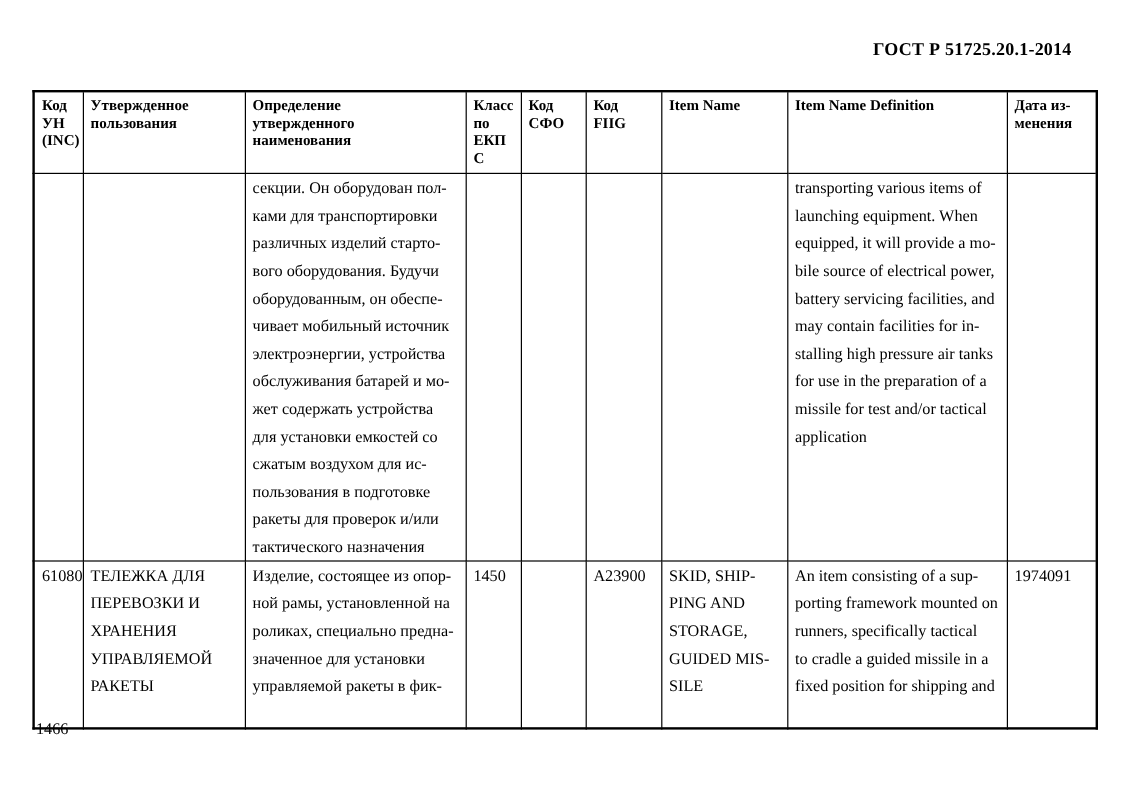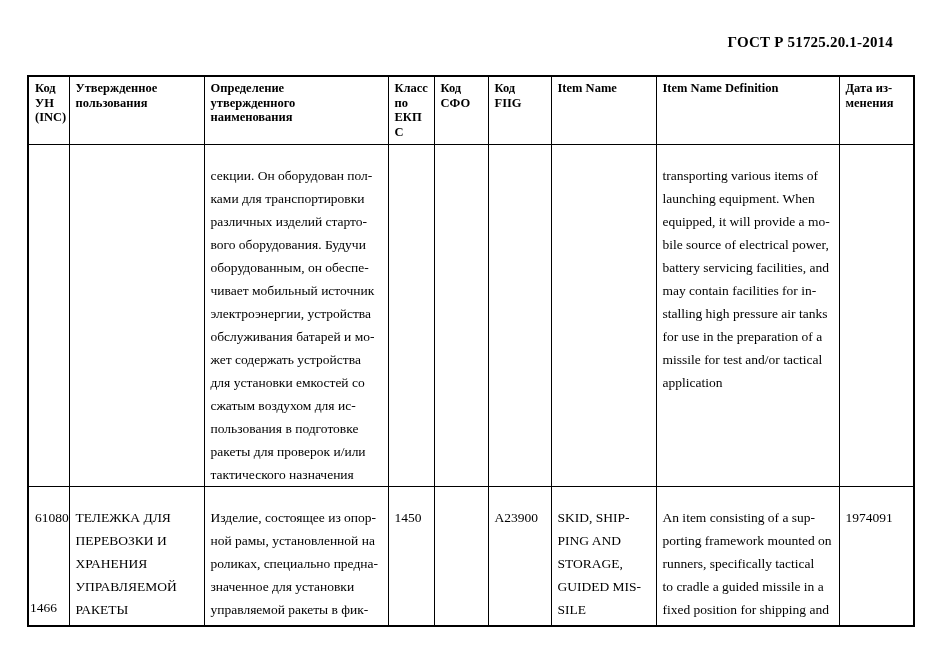--- a/index.html
+++ b/index.html
@@ -43,21 +43,21 @@
   }
   table.gost-table th {
     font-weight: bold;
     font-size: 12.5px;
     line-height: 14.5px;
     padding: 4px 5px 2px 6px;
   }
   table.gost-table td {
     font-size: 13.5px;
     line-height: 23px;
-    padding: 19px 5px 0 6px;
+    padding: 0 5px 0 6px;
   }
   tr.hdr-row  { height: 68px; margin-top: 20px; }
   tr.body-row-1 { height: 323px; }
   tr.body-row-2 { height: 140px; }
   .page-number {
     position: absolute;
     left: 30px;
     top: 600px;
     font-size: 13.5px;
   }

